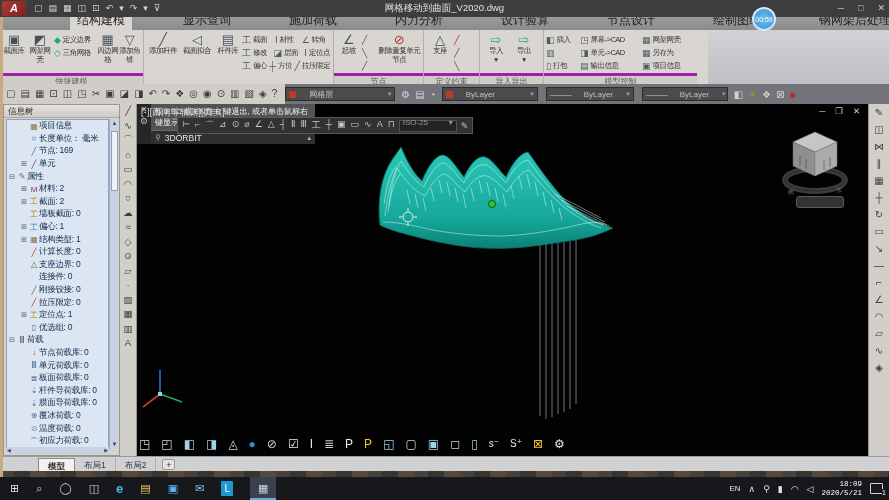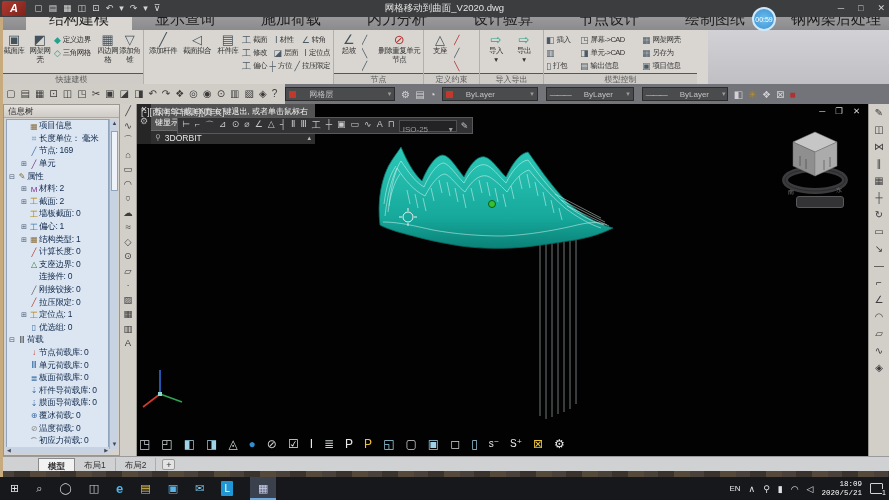--- a/index.html
+++ b/index.html
@@ -14,29 +14,29 @@
             color:#fff;font-weight:bold;font-style:italic;font-size:11px;text-align:center;line-height:14px;border-radius:2px;}
   .qicons{display:flex;gap:6px;margin-left:6px;}
   .qicons span{color:#d5d5d5;font-size:9px;line-height:17px;}
   #titletext{position:absolute;left:0;right:0;top:0;height:17px;display:flex;justify-content:center;gap:18px;
              align-items:center;color:#e3e3e3;font-size:9.5px;pointer-events:none;}
   #wincontrols{position:absolute;right:4px;top:0;display:flex;gap:14px;color:#cfcfcf;font-size:9px;line-height:17px;}
 
   
   #tabrow{left:0;top:17px;width:889px;height:13px;background:linear-gradient(#9a9a9c,#8b8b8d);
           display:flex;align-items:flex-end;padding-left:26px;overflow:hidden;}
-  .rtab{font-size:15px;color:#1c1c1c;padding:1px 23px 1px;white-space:nowrap;}
+  .rtab{font-size:12px;color:#1c1c1c;padding:1px 7px 1px;white-space:nowrap;margin-left:44px;}
   .rtab.act{background:#d9d6d1;color:#222;border-radius:2px 2px 0 0;}
 
   
   #ribbon{left:0;top:30px;width:889px;height:54px;background:#d9d6d1;display:flex;overflow:hidden;}
   .panel{position:relative;height:54px;border-right:1px solid #b3b0ab;padding:1px 2px 11px 2px;
          display:flex;align-items:flex-start;}
   .plabel{position:absolute;left:0;right:0;bottom:0;height:11px;font-size:8px;color:#5c5c5c;
-          text-align:center;line-height:11px;background:#cfccc7;border-top:1px solid #a21caf;white-space:nowrap;overflow:hidden;}
+          text-align:center;line-height:11px;background:#cfccc7;border-top:3px solid #a21caf;white-space:nowrap;overflow:hidden;}
   .tallb{display:flex;flex-direction:column;align-items:center;justify-content:flex-start;
          height:42px;padding-top:2px;overflow:hidden;}
   .tallb .ic{font-size:13px;line-height:14px;color:#44525e;}
   .tallb .tl{font-size:7.5px;color:#333;line-height:8.5px;text-align:center;letter-spacing:-0.5px;}
   .smcol{display:flex;flex-direction:column;justify-content:flex-start;gap:1px;padding-top:3px;}
   .smrow{display:flex;align-items:center;gap:2px;height:12px;overflow:hidden;}
   .smrow .ic{font-size:9px;color:#4a5a66;}
   .smrow .tl{font-size:7.5px;color:#333;white-space:nowrap;letter-spacing:-0.5px;}
   .teal{color:#27a08e !important;}
   .redic{color:#b23030 !important;}
@@ -91,21 +91,21 @@
   #modbar span{font-size:10px;color:#3d3d3d;line-height:11px;}
 
   
   #viewport{left:137px;top:104px;width:731px;height:352px;background:#020202;overflow:hidden;}
   #vplabel{left:4px;top:2px;color:#d8d8d8;font-size:9px;letter-spacing:0.2px;}
   #vpcontrols{right:8px;top:2px;display:flex;gap:10px;color:#d8d8d8;font-size:8.5px;}
   #dimbar{left:40px;top:13px;height:17px;background:#323234;border:1px solid #58585a;display:flex;align-items:center;
           gap:4px;padding:0 4px;}
   #dimbar .di{font-size:9px;color:#c8c8ca;}
   #isobox{width:58px;height:12px;background:#232325;border:1px solid #505052;color:#9a9a9c;font-size:8px;
-          display:flex;align-items:flex-start;padding:4px 3px;justify-content:space-between;}
+          display:flex;align-items:flex-end;padding:4px 3px;justify-content:space-between;}
   
   #cubewrap{right:18px;top:20px;width:70px;height:80px;}
   #wcsbox{right:24px;top:92px;width:48px;height:12px;background:#333335;border:1px solid #59595b;border-radius:3px;}
   
   #cmdwin{left:277px;top:287px;width:178px;height:40px;display:flex;z-index:4;}
   #cmdside{width:14px;background:rgba(40,40,40,.95);display:flex;flex-direction:column;align-items:center;color:#ddd;}
   #cmdside .cx{font-size:8px;line-height:12px;}
   #cmdside .cw{font-size:9px;color:#b9b9b9;}
   #cmdmain{flex:1;display:flex;flex-direction:column;}
   #cmdtip{flex:1;background:rgba(95,95,95,.88);color:#f2f2f2;font-size:8px;line-height:11px;padding:2px 4px;overflow:hidden;}

